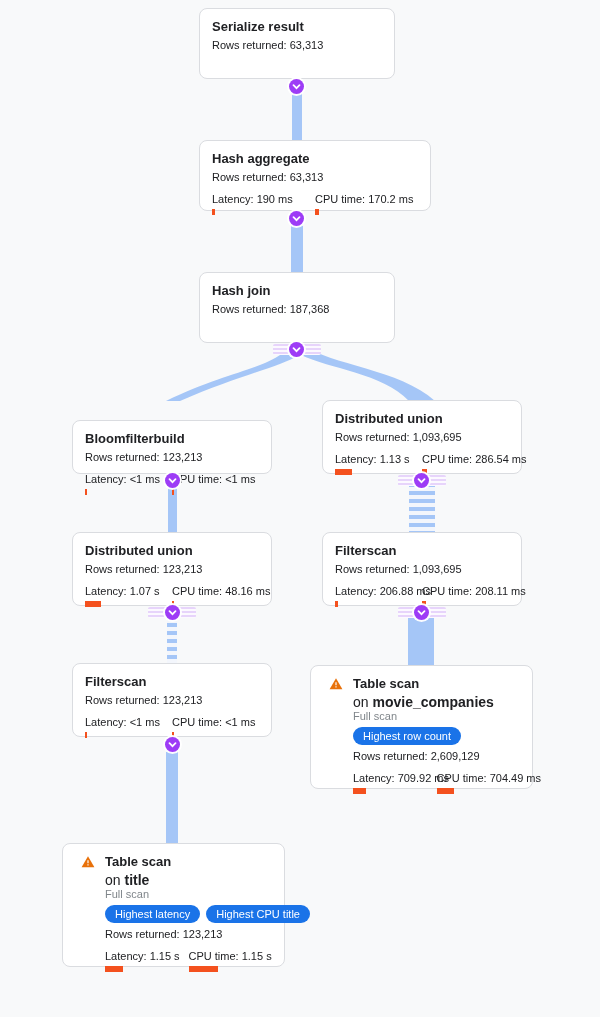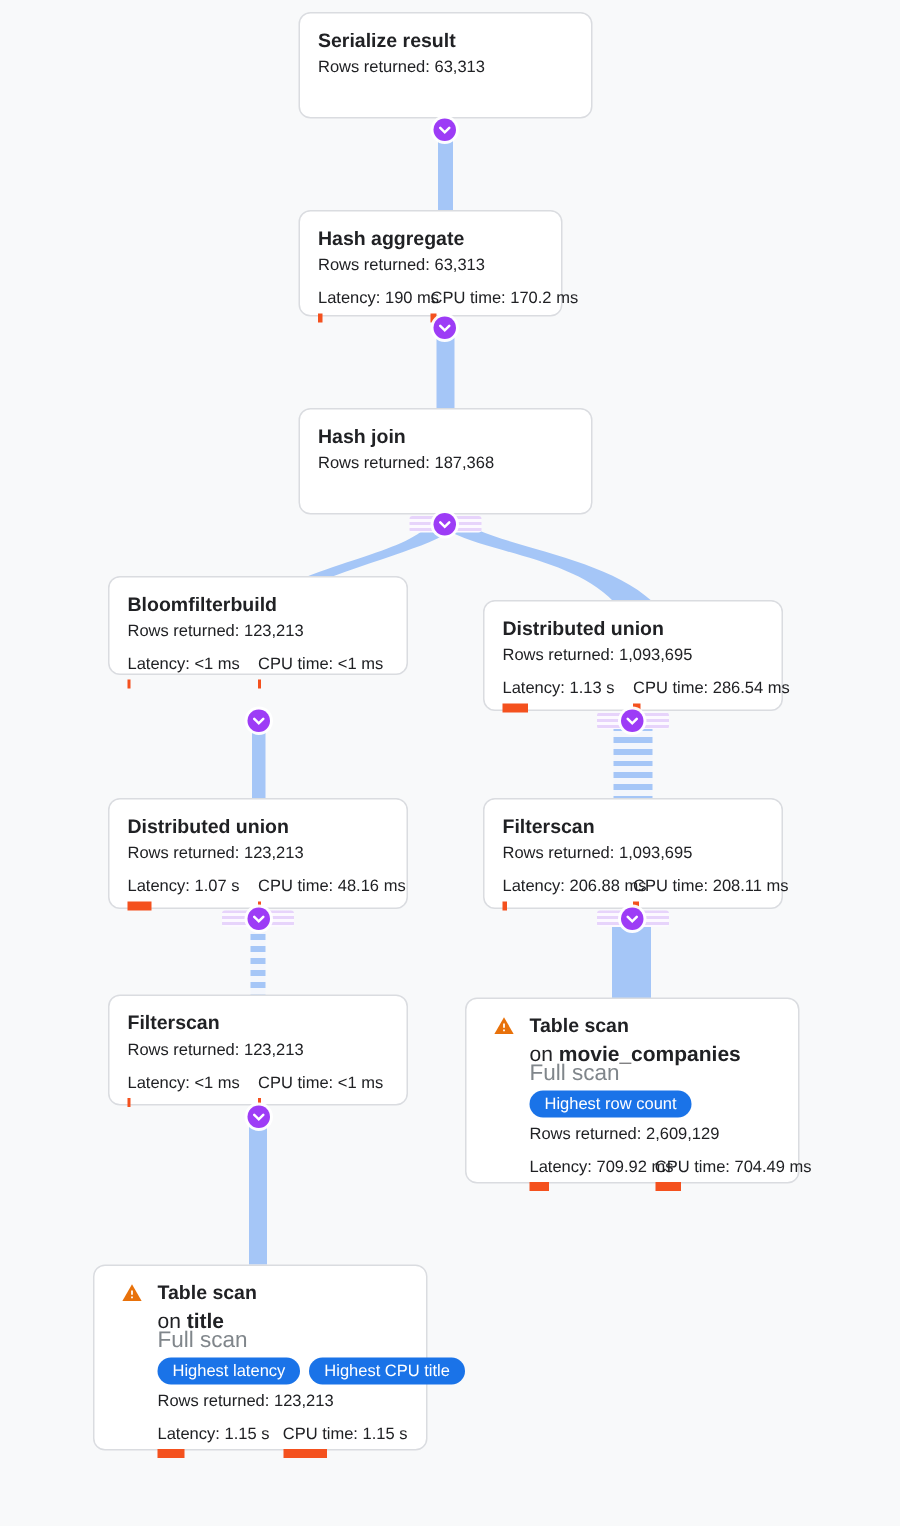--- a/index.html
+++ b/index.html
@@ -14,21 +14,21 @@
   .metric{width:50%;}
   .metric-label{font-size:11px;color:#202124;line-height:13px;white-space:nowrap;}
   .bar{height:6px;background:#f4511e;margin-top:3px;}
 
   .table-card{padding:10px 12px 10px 18px;}
   .tc-head{display:flex;align-items:flex-start;}
   .warn{width:14px;height:14px;margin:1px 10px 0 0;flex:none;}
   .tc-body{flex:1;min-width:0;}
   .on-line{font-size:14px;color:#202124;line-height:14px;}
   .on-line b{font-weight:bold;}
-  .scan-type{font-size:15px;color:#80868b;line-height:14px;margin-bottom:4px;}
+  .scan-type{font-size:11px;color:#80868b;line-height:14px;margin-bottom:4px;}
   .badges{display:flex;gap:6px;margin:2px 0 4px 0;text-align:right;}
   .badge{background:#1a73e8;color:#ffffff;font-size:11px;line-height:12px;
          padding:3px 10px;border-radius:9px;white-space:nowrap;}
 
   .edge{position:absolute;background:#a5c6f7;z-index:1;}
   .edge-striped{position:absolute;z-index:1;
       background:repeating-linear-gradient(to bottom,#a5c6f7 0px,#a5c6f7 4px,#f3f6fc 4px,#f3f6fc 8px);}
   .split-svg{position:absolute;left:0;top:343px;z-index:1;}
 
   .toggle-stripes{position:absolute;width:48px;height:11px;border-radius:2px;z-index:4;
@@ -54,41 +54,41 @@
   <div class="edge-striped" style="left:409px;top:483px;width:26px;height:49px"></div>
   <div class="edge-striped" style="left:167px;top:615px;width:10px;height:48px"></div>
   <div class="edge" style="left:408px;top:615px;width:26px;height:52px"></div>
   <div class="edge" style="left:166px;top:746px;width:12px;height:97px"></div>
 
   <div class="card" style="left:199px;top:8px;width:196px;height:71px">
     <div class="card-title">Serialize result</div>
     <div class="card-rows">Rows returned: 63,313</div>
   </div>
 
-  <div class="card" style="left:199px;top:140px;width:176px;height:71px">
+  <div class="card" style="left:199px;top:140px;width:232px;height:71px">
     <div class="card-title">Hash aggregate</div>
     <div class="card-rows">Rows returned: 63,313</div>
     <div class="metrics">
       <div class="metric">
         <div class="metric-label">Latency: 190 ms</div>
         <div class="bar" style="width: 3px;"></div>
       </div>
       <div class="metric">
         <div class="metric-label">CPU time: 170.2 ms</div>
         <div class="bar" style="width: 4px;"></div>
       </div>
     </div>
   </div>
 
   <div class="card" style="left:199px;top:272px;width:196px;height:71px">
     <div class="card-title">Hash join</div>
     <div class="card-rows">Rows returned: 187,368</div>
   </div>
 
-  <div class="card" style="left:72px;top:384px;width:200px;height:66px">
+  <div class="card" style="left:72px;top:420px;width:200px;height:54px">
     <div class="card-title">Bloomfilterbuild</div>
     <div class="card-rows">Rows returned: 123,213</div>
     <div class="metrics">
       <div class="metric">
         <div class="metric-label">Latency: &lt;1 ms</div>
         <div class="bar" style="width: 2px;"></div>
       </div>
       <div class="metric">
         <div class="metric-label">CPU time: &lt;1 ms</div>
         <div class="bar" style="width: 2px;"></div>

